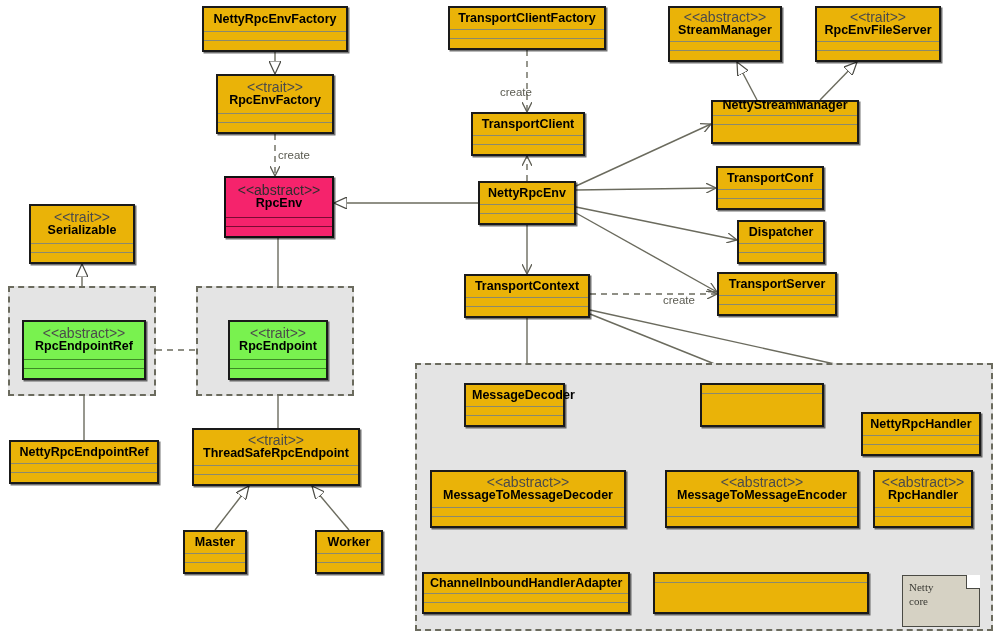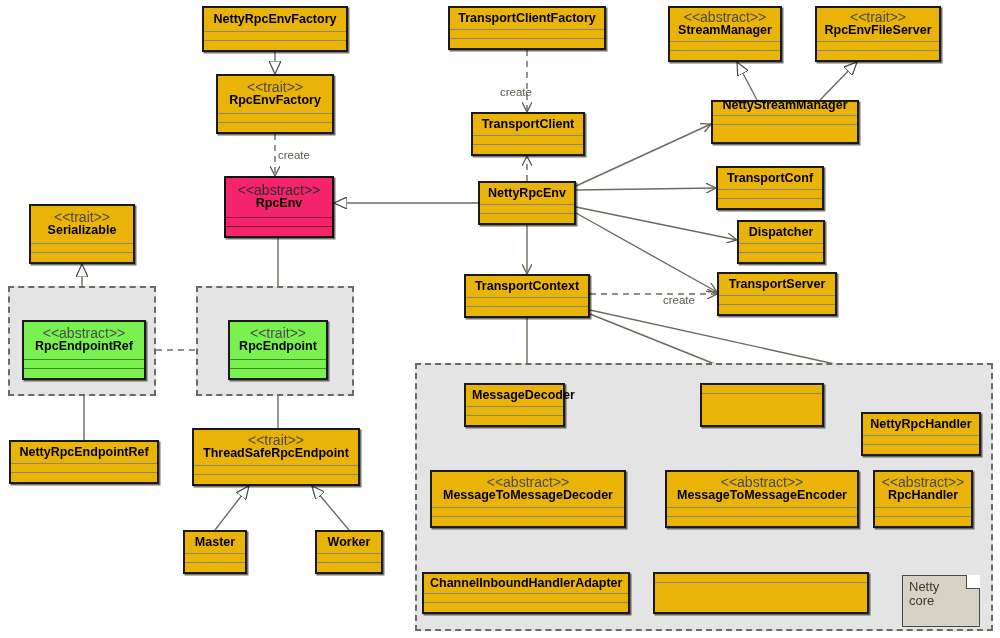--- a/index.html
+++ b/index.html
@@ -23,22 +23,22 @@
   .cls.pink{background:#f5236c;border-color:#111;}
   .cls.pink .stereo{color:#2e2e2e;}
   .cls.pink .attr,.cls.pink .ops{border-color:#7a0b33;}
   .cls.pink .hdr{border-color:#7a0b33;}
   .cls.green{background:#79f24f;}
   .cls.green .attr,.cls.green .ops{border-color:#3e8a26;}
   .cls.green .hdr{border-color:#3e8a26;}
 
   
   .note{position:absolute;background:#d6d2c4;border:1.5px solid #4a4a44;
-        box-sizing:border-box;padding:4px 6px;font-size:13px;color:#3a3a34;
-        line-height:14px;}
+        box-sizing:border-box;padding:4px 6px;font-size:11px;color:#3a3a34;
+        line-height:14px;font-family:Liberation Serif, serif;}
   .note .fold{position:absolute;right:-1px;top:-1px;width:13px;height:13px;
         background:#ffffff;border-left:1.5px solid #4a4a44;border-bottom:1.5px solid #4a4a44;
         transform:none;}
 
   
   .elabel{position:absolute;font-size:11.5px;color:#5a5a50;background:transparent;
           white-space:nowrap;}
 
   svg.edges{position:absolute;left:0;top:0;width:1000px;height:638px;overflow:visible;}
 </style>

